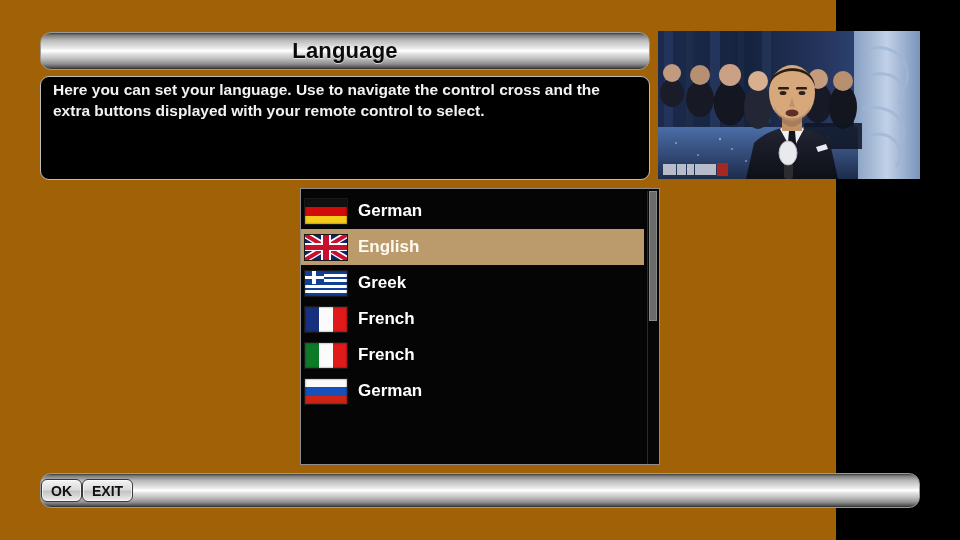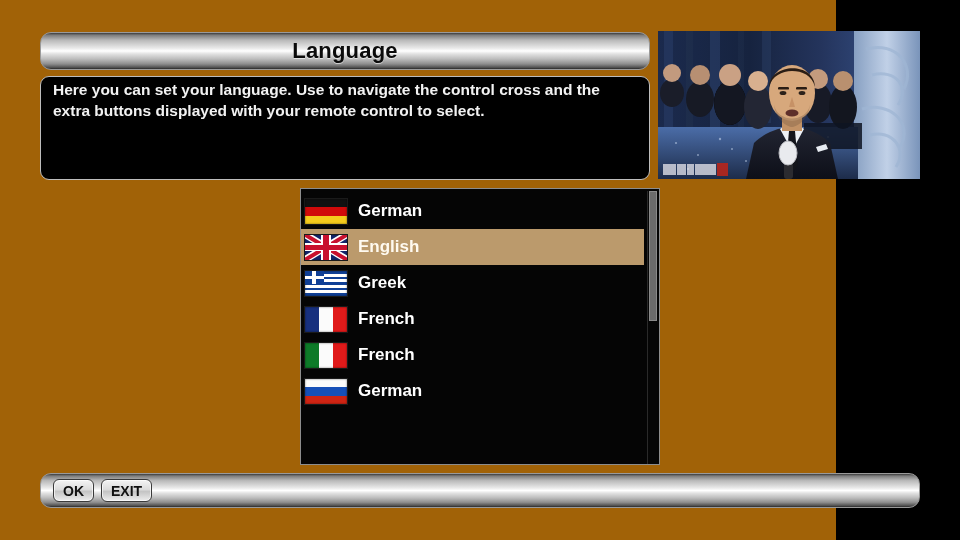--- a/index.html
+++ b/index.html
@@ -190,22 +190,20 @@
     box-sizing: border-box;
   }
 
   
   #bottom-bar {
     position: absolute;
     left: 40px; top: 473px;
     width: 880px; height: 35px;
     display: flex;
     align-items: center;
-    padding-left: 12px;
-    gap: 7px;
   }
   .softkey {
     height: 23px;
     min-width: 38px;
     padding: 0 9px;
     display: flex;
     align-items: center;
     justify-content: center;
     border: 1px solid #3a3a3a;
     border-radius: 6px;

